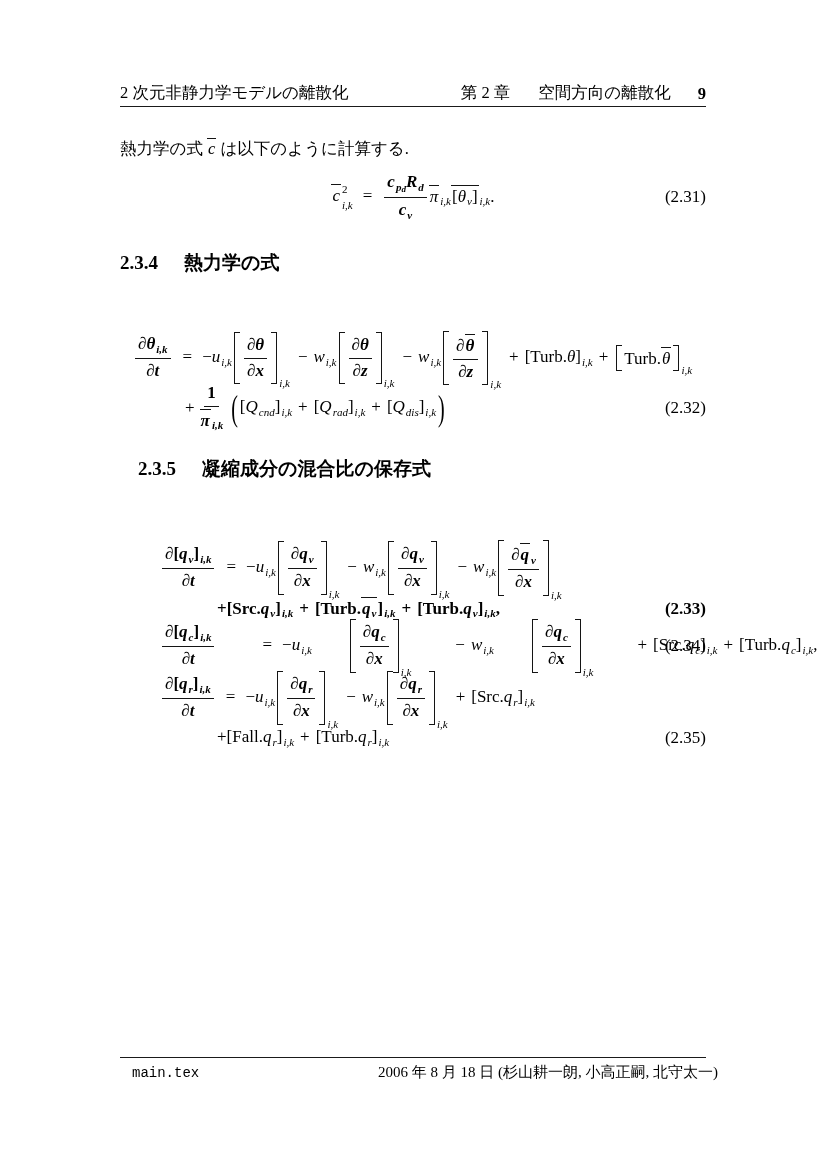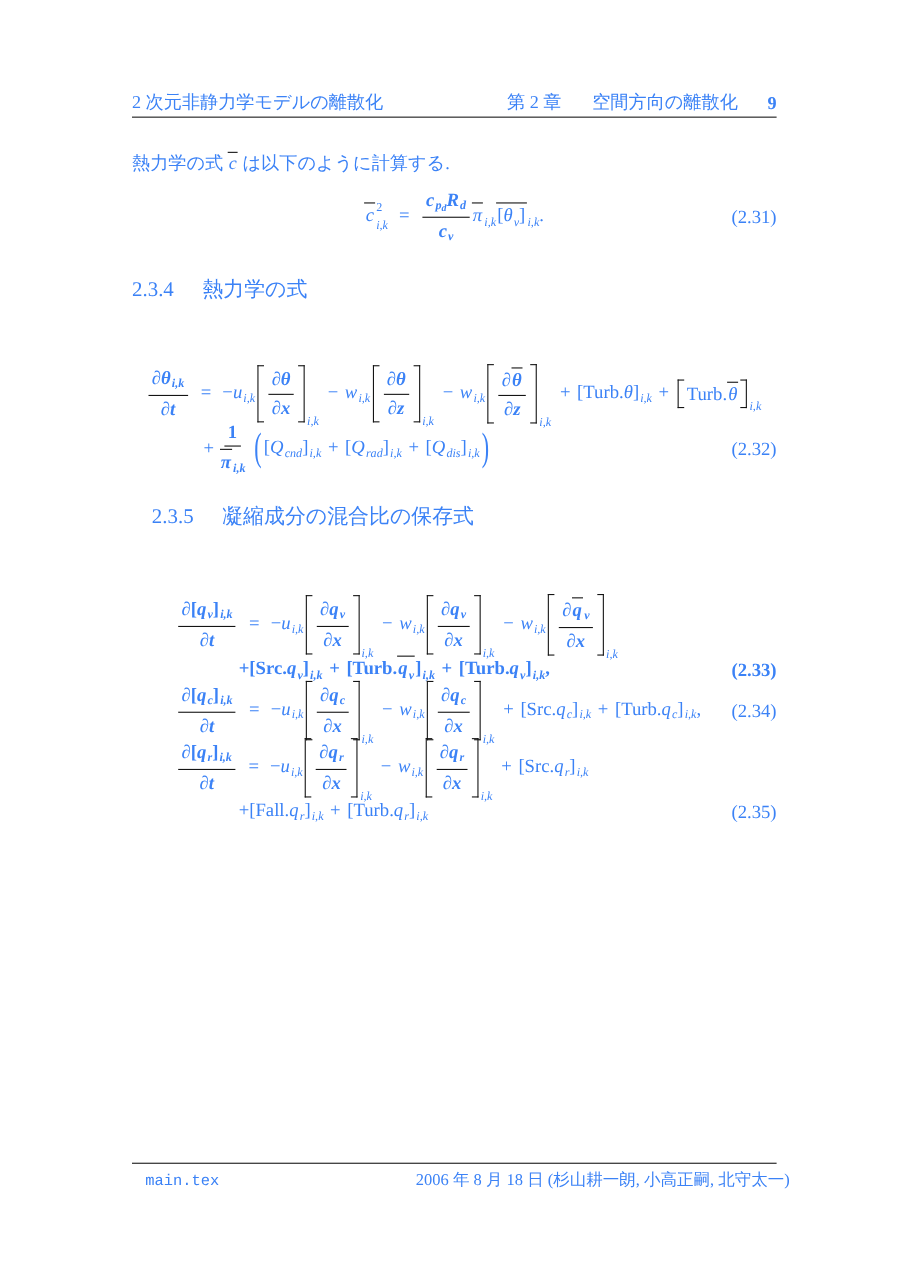--- a/index.html
+++ b/index.html
@@ -1,52 +1,52 @@
 <!DOCTYPE html>
 <html lang="ja"><head>
 <meta charset="utf-8">
 <style>
   html,body { margin:0; padding:0; background:#ffffff; }
   .page {
     position:relative; width:826px; height:1169px; background:#ffffff;
-    color:#3b82f6; font-family:"Liberation Serif","DejaVu Serif",serif;
+    color:#000000; font-family:"Liberation Serif","DejaVu Serif",serif;
     overflow:hidden;
   }
   .rule { position:absolute; left:120px; width:586px; border-top:1.2px solid #1a1a1a; height:0; }
   .header-rule { top:106px; }
   .footer-rule { top:1057px; }
 
   .header { position:absolute; left:120px; width:586px; top:82px; display:flex;
             justify-content:space-between; align-items:baseline; font-size:16.5px; }
   .header-right { display:inline-flex; align-items:flex-end; }
   .hr-title { margin-left:28px; }
   .hr-page { margin-left:27px; font-weight:bold; }
 
   .intro { position:absolute; left:120px; top:138px; margin:0; font-size:16.5px; }
 
-  .sec { position:absolute; left:120px; font-weight:normal; }
+  .sec { position:absolute; left:120px; font-weight:bold; }
   .sec1 { top:250px; }
   .sec2 { top:456px;margin-left:18px; }
   .sec-num { font-size:19px; font-family:"Liberation Serif","DejaVu Serif",serif; }
   .sec-title { font-size:19px; margin-left:26px; font-family:"Liberation Sans","DejaVu Sans",sans-serif; }
 
   .footer { position:absolute; left:132px; width:586px; top:1063px; display:flex;
             justify-content:space-between; align-items:baseline; }
   .footer-file { font-family:"Liberation Mono","DejaVu Sans Mono",monospace; font-size:14px; }
   .footer-date { font-size:15px; }
 
   
   .eq-line { position:absolute; left:120px; width:586px; display:flex; align-items:center;
              font-size:17px; line-height:1.25; }
   .el-31  { top:167px; height:60px; justify-content:center; }
   .el-32a { top:329px; height:58px; padding-left:13px; }
   .el-32b { top:381px; height:54px; padding-left:65px; }
   .el-33a { top:539px; height:58px; padding-left:40px; }
   .el-33b { top:595px; height:28px; padding-left:97px;font-weight:bold; }
-  .el-34  { top:619px; height:54px; padding-left:40px; }
+  .el-34  { top:619px; height:54px; padding-left:40px;gap:36px; }
   .el-35a { top:671px; height:54px; padding-left:40px; }
   .el-35b { top:724px; height:28px; padding-left:97px; }
   .eq-line { box-sizing:border-box; }
 
   .eq-num { position:absolute; right:0; top:50%; transform:translateY(-50%);
             font-style:normal; font-size:17px;margin-left:38px; }
 
   .mrun { display:inline-block; white-space:nowrap; }
   .mv { font-style:italic; }
   .mr { font-style:normal; }

